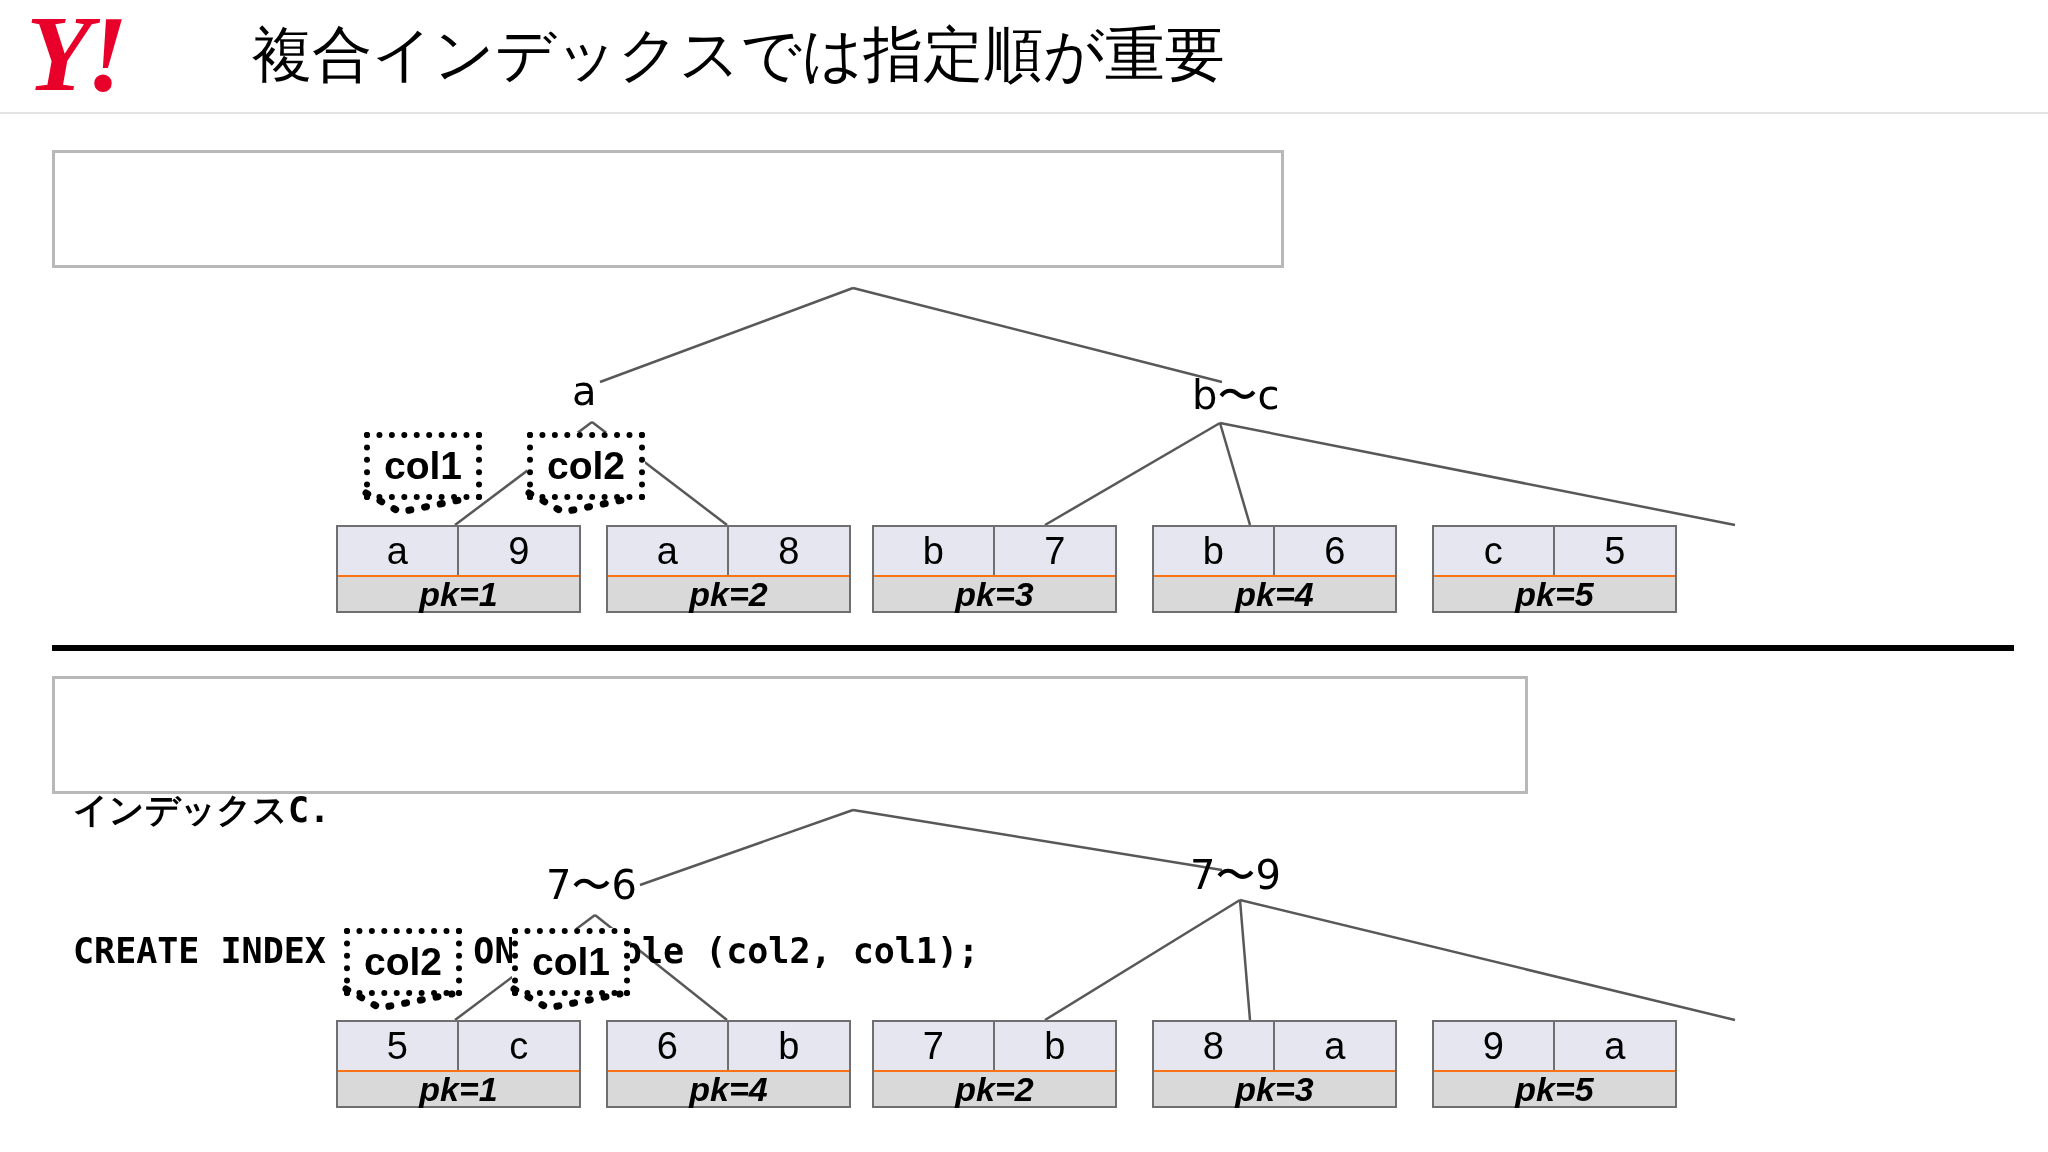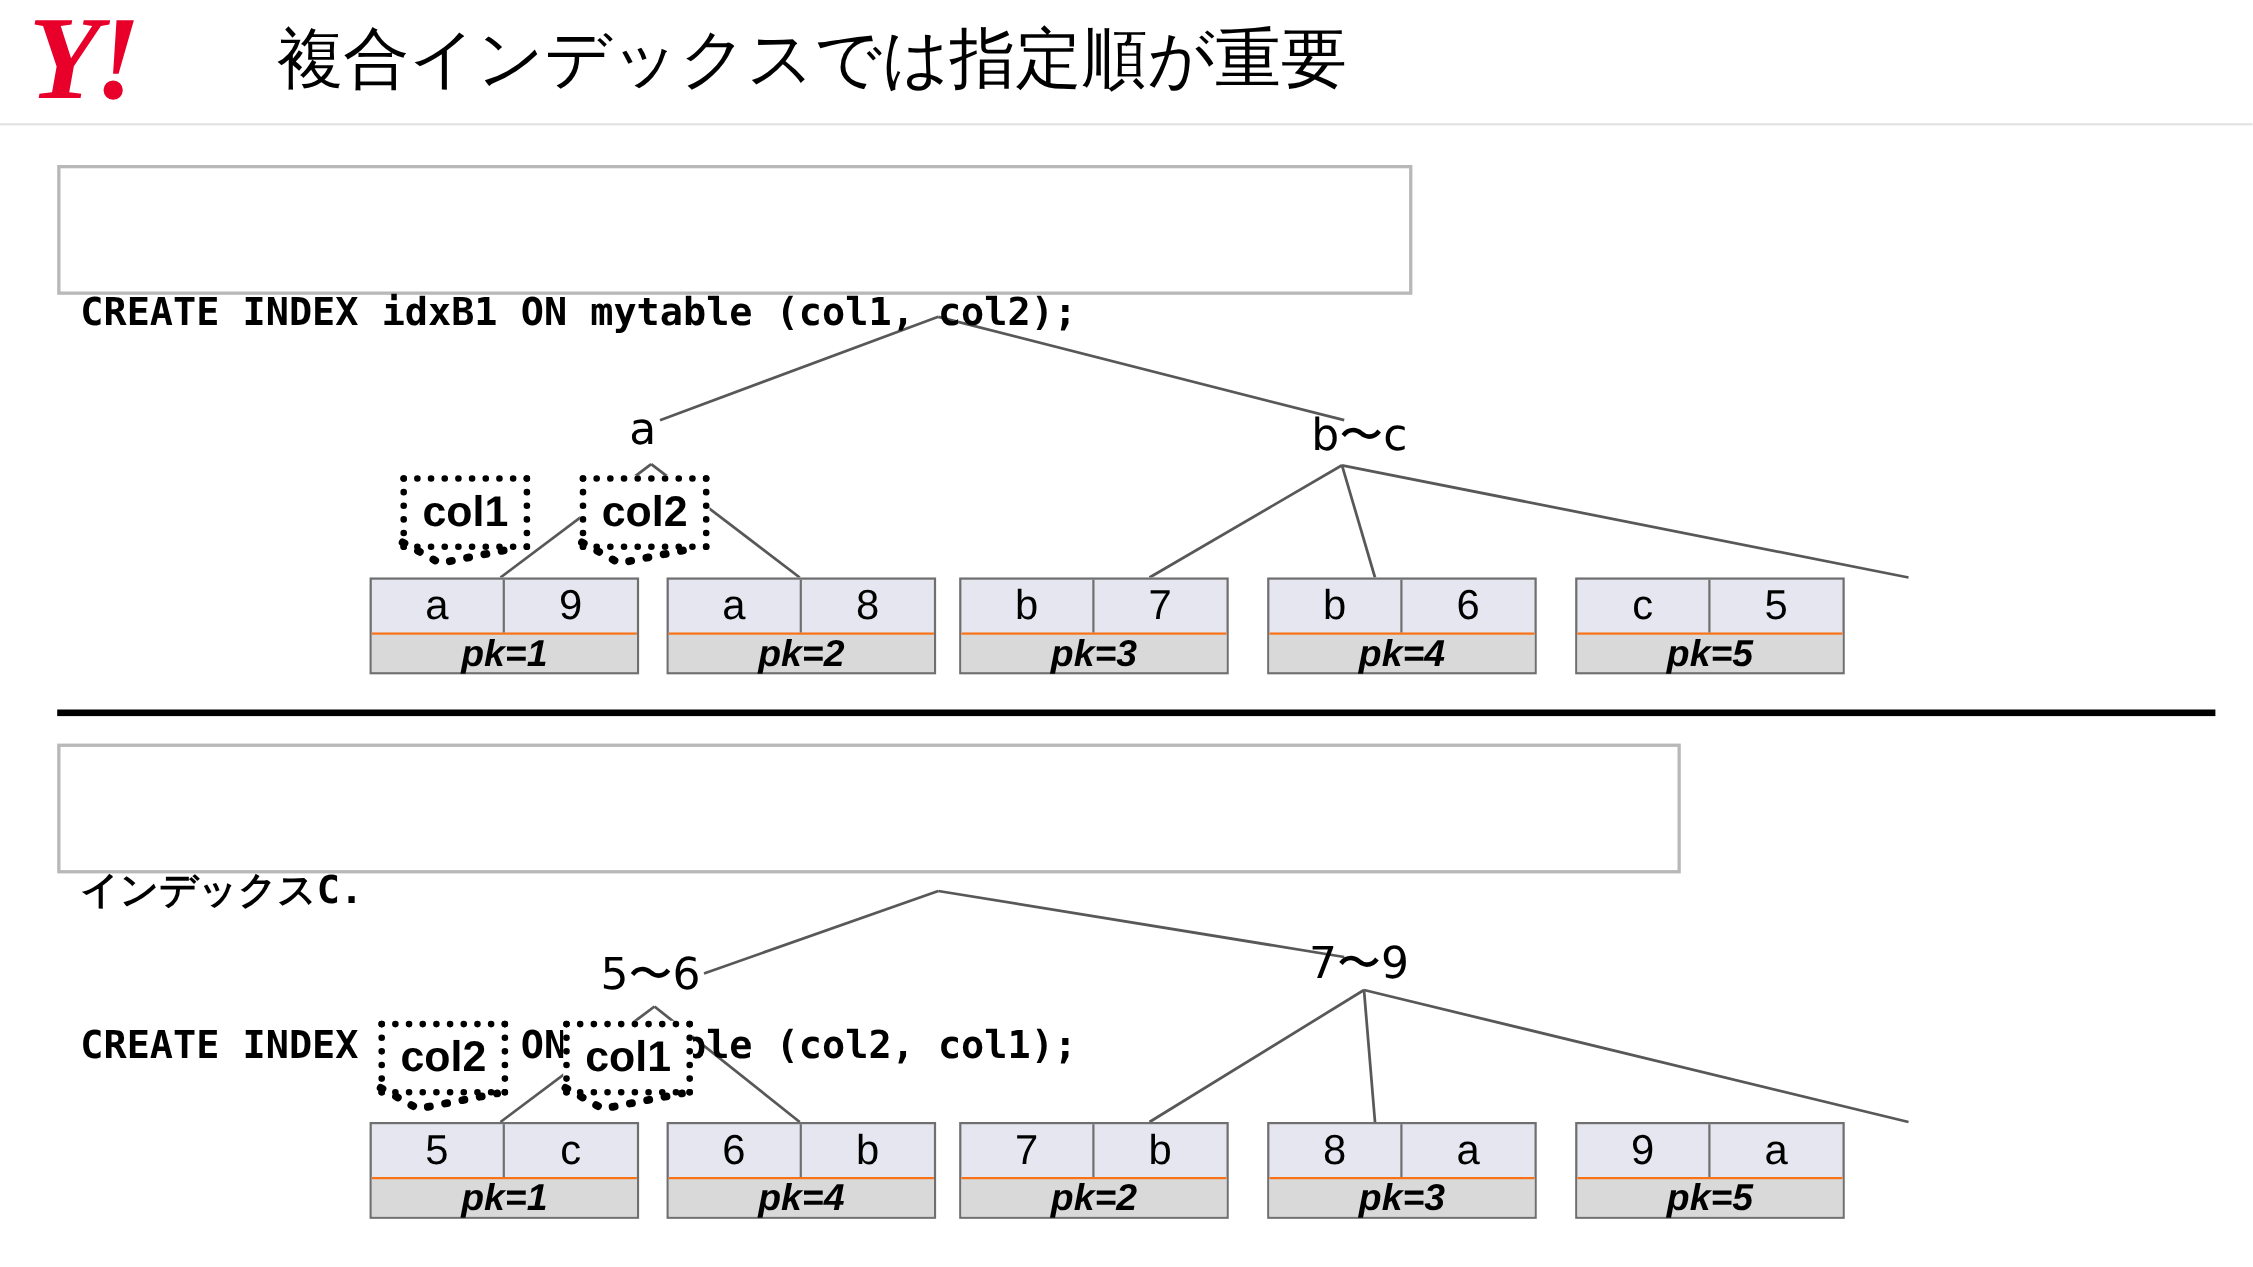--- a/index.html
+++ b/index.html
@@ -136,21 +136,20 @@
       <line x1="595" y1="915" x2="455" y2="1020"></line>
       <line x1="595" y1="915" x2="727" y2="1020"></line>
 
       <line x1="1240" y1="900" x2="1045" y2="1020"></line>
       <line x1="1240" y1="900" x2="1250" y2="1020"></line>
       <line x1="1240" y1="900" x2="1735" y2="1020"></line>
     </g>
   </svg>
 
   <div class="code-box" style="left:52px; top:150px; width:1232px; height:118px;">
-    <span class="code-line">CREATE INDEX idxB1 ON mytable (col1, col2);</span>
   </div>
 
   <div class="branch-label" style="left:572px; top:368px;">a</div>
   <div class="branch-label" style="left:1192px; top:368px;">b〜c</div>
 
   <div class="callout" style="left:364px; top:432px;">col1</div>
   <div class="callout" style="left:527px; top:432px;">col2</div>
 
   <svg class="edges" viewBox="0 0 2048 1152">
     <g stroke="#000" stroke-width="7" stroke-linecap="round" stroke-dasharray="2 14" fill="none">
@@ -195,21 +194,21 @@
     <div class="leaf-pk">pk=5</div>
   </div>
 
   <div class="section-divider"></div>
 
   <div class="code-box" style="left:52px; top:676px; width:1476px; height:118px;">
     <span class="code-line">インデックスC.</span>
     <span class="code-line">CREATE INDEX idxC1 ON mytable (col2, col1);</span>
   </div>
 
-  <div class="branch-label" style="left:546px; top:858px;">5〜6</div>
+  <div class="branch-label" style="left:546px; top:858px;">7〜6</div>
   <div class="branch-label" style="left:1190px; top:848px;">7〜9</div>
 
   <div class="callout" style="left:344px; top:928px;">col2</div>
   <div class="callout" style="left:512px; top:928px;">col1</div>
 
   <svg class="edges" viewBox="0 0 2048 1152">
     <g stroke="#000" stroke-width="7" stroke-linecap="round" stroke-dasharray="2 14" fill="none">
       <path d="M 346 989 L 380 1008 L 452 994"></path>
       <path d="M 514 989 L 548 1008 L 620 994"></path>
     </g>

